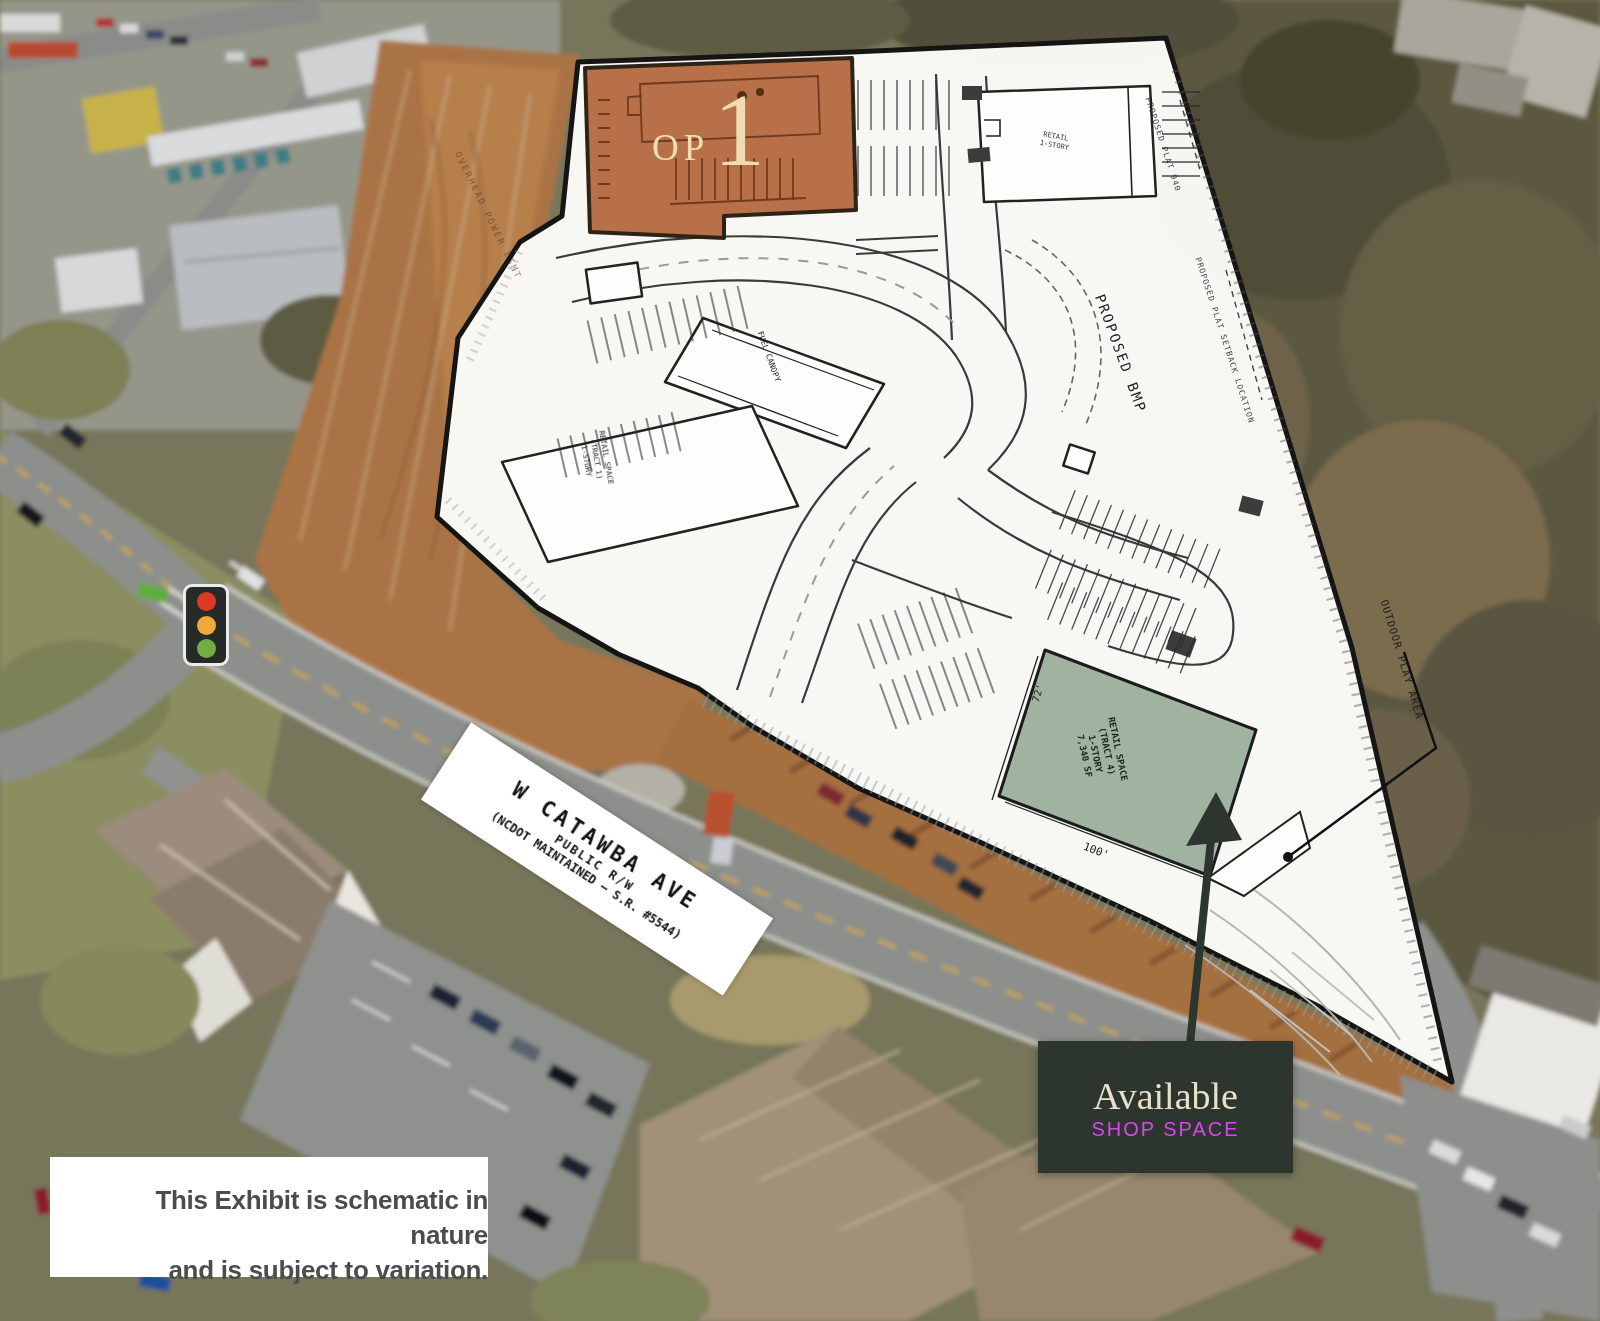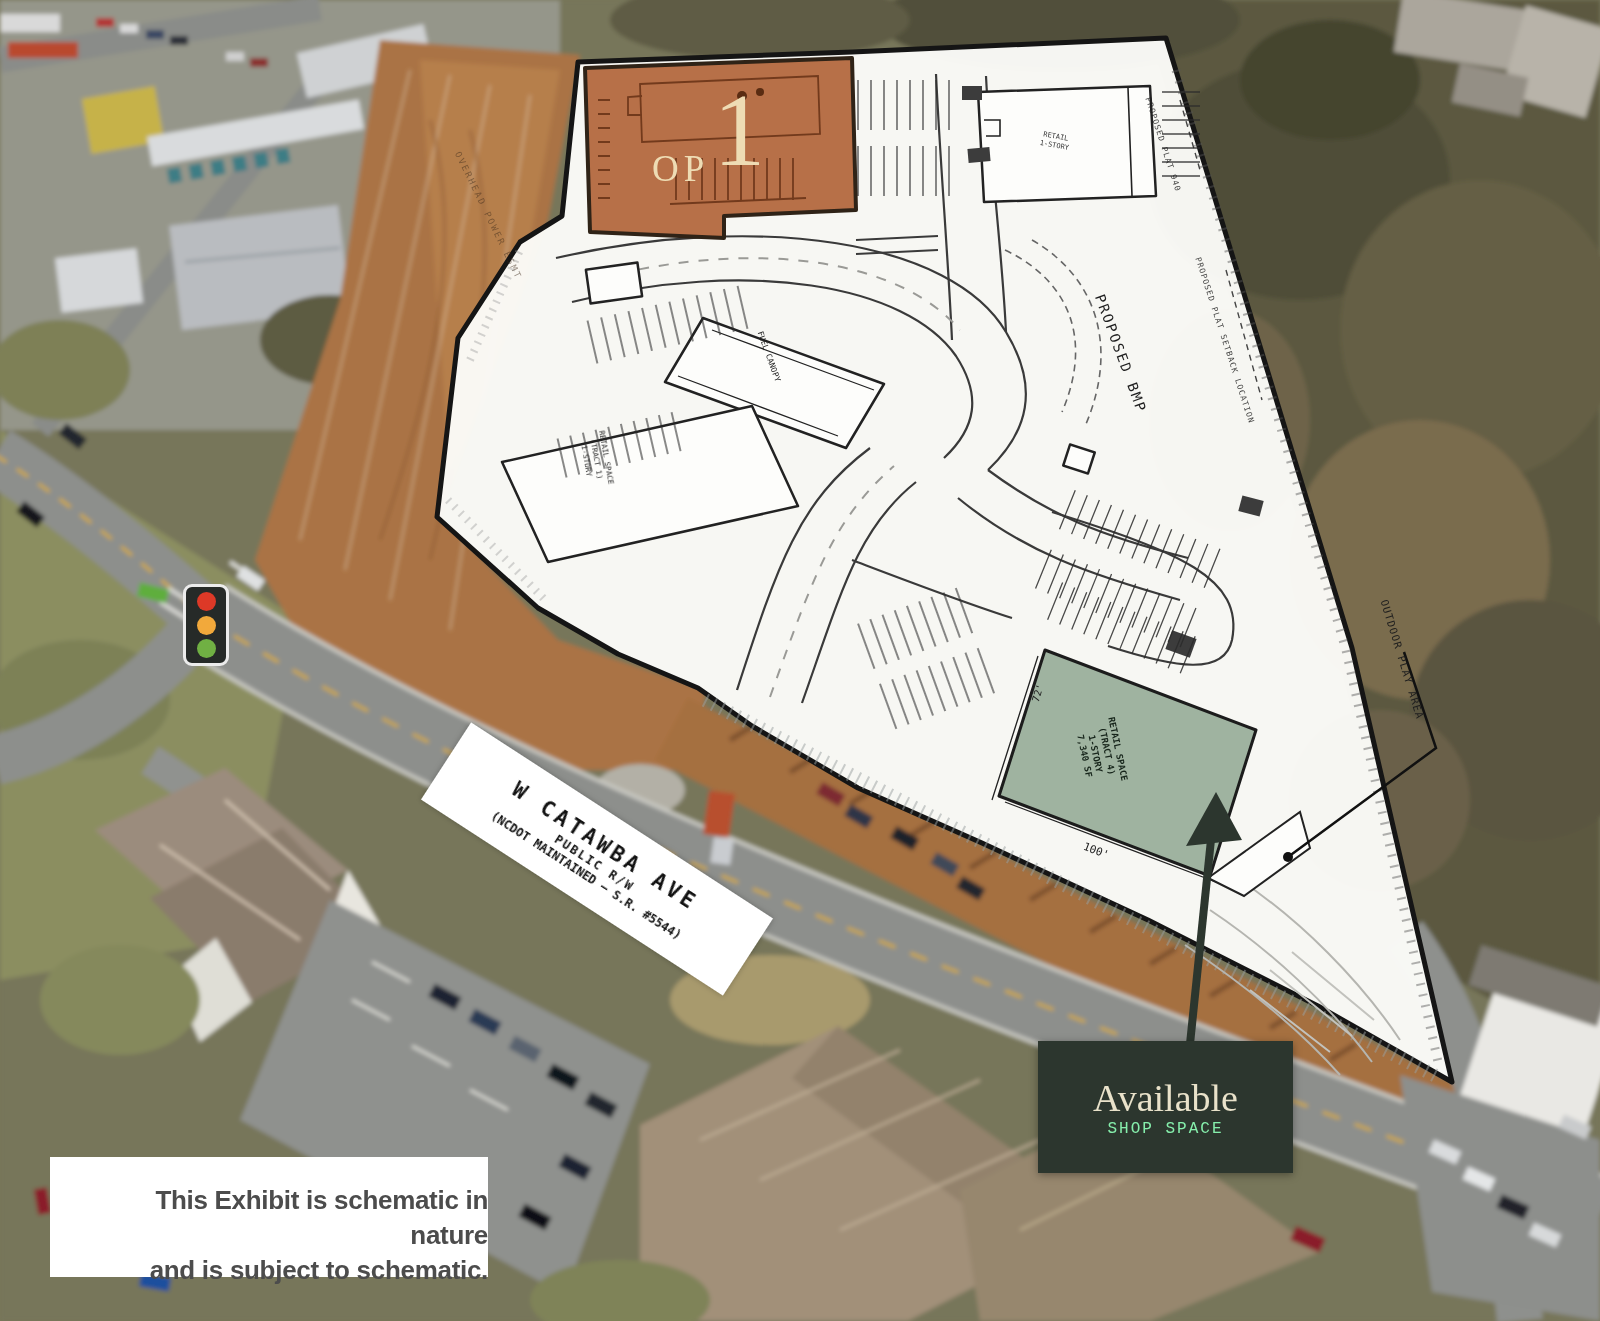--- a/index.html
+++ b/index.html
@@ -6,35 +6,35 @@
   #stage{position:relative;width:1600px;height:1321px;overflow:hidden;background:#77765a;
          font-family:"Liberation Sans",sans-serif;}
   .abs{position:absolute;}
   svg{display:block;}
   
   .plan-note{font-family:"DejaVu Sans Mono",monospace;color:#1e1e1e;white-space:nowrap;}
   .tiny{font-size:8px;letter-spacing:1px;}
   
   #op1{left:652px;top:86px;display:flex;align-items:flex-start;color:#eedcb4;
        font-family:"Liberation Serif",serif;}
-  #op1 .op{font-size:37px;letter-spacing:5px;margin-top:61px;}
+  #op1 .op{font-size:37px;letter-spacing:5px;margin-top:40px;}
   #op1 .num{font-size:104px;line-height:.85;margin-left:4px;}
   
   #street-band{left:417px;top:813px;width:360px;height:92px;background:#fff;
     transform:rotate(33deg);display:flex;flex-direction:column;align-items:center;
     justify-content:center;gap:1px;color:#111;font-family:"DejaVu Sans Mono",monospace;
     box-shadow:0 0 6px rgba(0,0,0,.25);}
   #street-band .l1{font-size:21px;font-weight:700;letter-spacing:4px;}
   #street-band .l2{font-size:12px;font-weight:700;letter-spacing:2px;}
   #street-band .l3{font-size:12px;font-weight:700;letter-spacing:0px;}
   
   #badge{left:1038px;top:1041px;width:255px;height:132px;display:flex;flex-direction:column;
     align-items:center;justify-content:center;gap:0;box-shadow:0 2px 8px rgba(0,0,0,.35);}
   #badge .t1{font-family:"Liberation Serif",serif;font-size:38px;color:#e9e2ca;}
-  #badge .t2{font-size:16px;letter-spacing:2px;color:#86efac;font-family:Liberation Mono, monospace;}
+  #badge .t2{font-size:20px;letter-spacing:2px;color:#d946ef;}
   
   #disclaimer{left:50px;top:1157px;width:438px;height:120px;background:#ffffff;
     padding:26px 0 0 30px;box-sizing:border-box;color:#4c4c4c;font-weight:700;
     font-size:26px;line-height:1.35;letter-spacing:-0.3px;text-align:right;}
   
   #tlight{left:183px;top:584px;width:40px;height:76px;background:#262a28;border:3px solid #ececec;
     border-radius:9px;display:flex;flex-direction:column;align-items:center;justify-content:space-evenly;}
   .tl-dot{width:19px;height:19px;border-radius:50%;}
   
   .rot{transform-origin:left top;}
@@ -334,21 +334,21 @@
     <div class="l3">(NCDOT MAINTAINED – S.R. #5544)</div>
   </div>
 
   <div id="badge" class="abs" style="background: rgb(44, 54, 46);">
     <div class="t1">Available</div>
     <div class="t2">SHOP SPACE</div>
   </div>
 
   <div id="disclaimer" class="abs">
     <div>This Exhibit is schematic in nature</div>
-    <div>and is subject to schematic.</div>
+    <div>and is subject to variation.</div>
   </div>
 
   <div id="tlight" class="abs">
     <div class="tl-dot" style="background: rgb(221, 57, 39);"></div>
     <div class="tl-dot" style="background: rgb(242, 169, 59);"></div>
     <div class="tl-dot" style="background: rgb(112, 176, 67);"></div>
   </div>
 
 </div>
 

